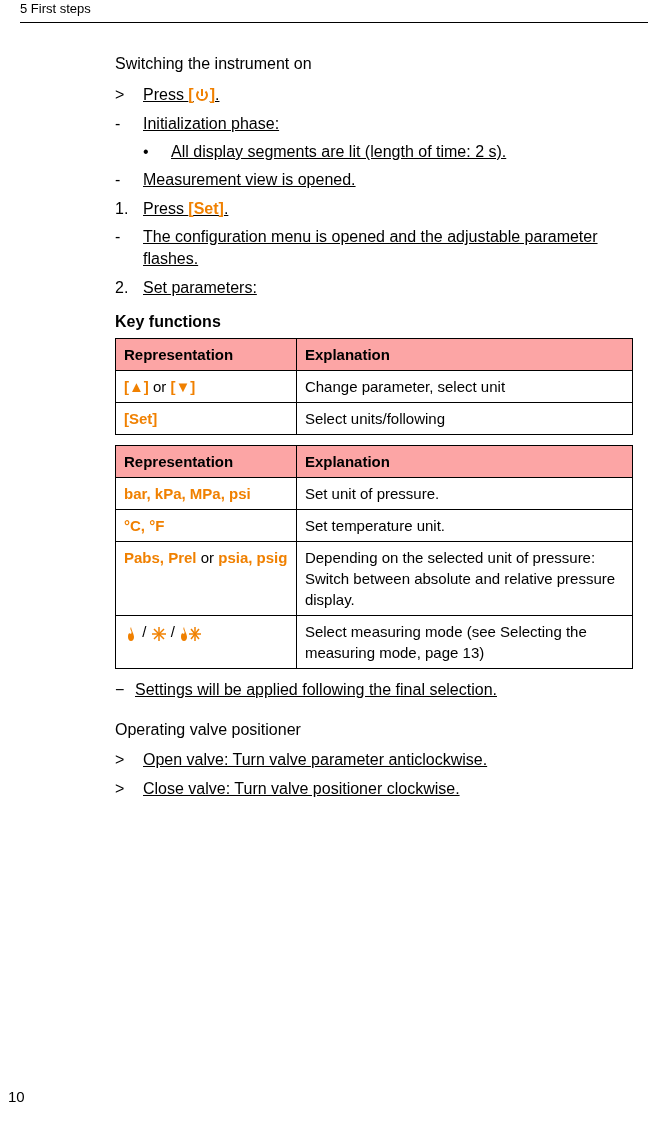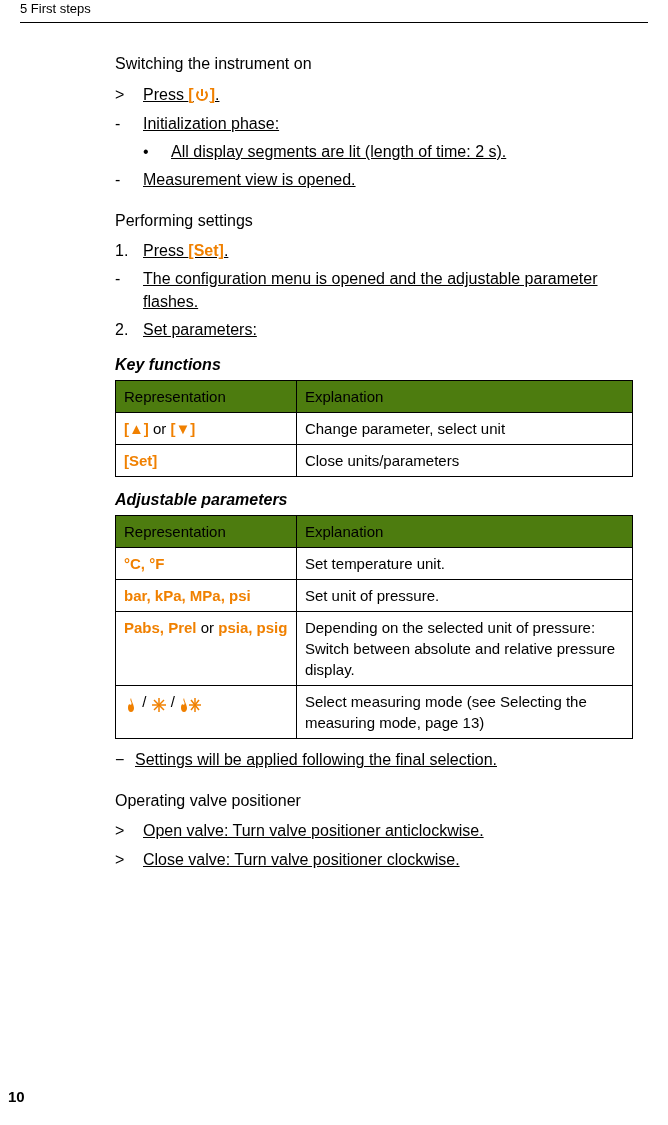--- a/index.html
+++ b/index.html
@@ -50,56 +50,55 @@
       margin-left: 28px;
     }
     .sub-list .list-item .list-marker {
       width: 28px;
     }
     .orange {
       color: #f08000;
       font-weight: bold;
     }
     .table-caption {
-      font-style: italic;
       font-weight: bold;
       margin-top: 12px;
       margin-bottom: 4px;
     }
     table {
       width: 100%;
       border-collapse: collapse;
       margin-bottom: 10px;
     }
     th, td {
       border: 1px solid #000;
       padding: 5px 8px;
       text-align: left;
       vertical-align: top;
       font-size: 15px;
     }
     th {
-      font-weight: normal;
-      background: #4d7c0f;
+      font-weight: bold;
+      background: #fca5a5;
     }
     .col-rep { width: 35%; }
     .col-exp { width: 65%; }
     .icon {
       display: inline-block;
       vertical-align: middle;
     }
     .icon svg {
       display: inline-block;
       vertical-align: middle;
     }
     .page-num {
       position: absolute;
       bottom: 18px;
       left: 8px;
-      font-weight: bold;
+      font-weight: normal;
       font-size: 15px;
     }
     .para {
       margin-bottom: 6px;
     }
     .dash-item {
       display: flex;
       margin-top: 8px;
       margin-bottom: 8px;
     }
@@ -139,21 +138,20 @@
         <div class="list-marker">•</div>
         <div class="list-text">All display segments are lit (length of time: 2 s).</div>
       </div>
     </div>
 
     <div class="list-item">
       <div class="list-marker">-</div>
       <div class="list-text">Measurement view is opened.</div>
     </div>
 
-    <div class="section-title">Performing settings</div>
 
     <div class="list-item">
       <div class="list-marker">1.</div>
       <div class="list-text">
         <span>Press </span><span class="orange">[Set]</span><span>.</span>
       </div>
     </div>
 
     <div class="list-item">
       <div class="list-marker">-</div>
@@ -171,39 +169,38 @@
           <tr>
         <th class="col-rep">Representation</th>
         <th class="col-exp">Explanation</th>
       </tr>
       <tr>
         <td><span class="orange">[▲]</span><span> or </span><span class="orange">[▼]</span></td>
         <td>Change parameter, select unit</td>
       </tr>
       <tr>
         <td><span class="orange">[Set]</span></td>
-        <td>Close units/parameters</td>
+        <td>Select units/following</td>
       </tr>
     </tbody>
       </table>
 
-    <div class="table-caption">Adjustable parameters</div>
     <table>
       <tbody>
           <tr>
         <th class="col-rep">Representation</th>
         <th class="col-exp">Explanation</th>
       </tr>
       <tr>
+        <td><span class="orange">bar, kPa, MPa, psi</span></td>
+        <td>Set unit of pressure.</td>
+      </tr>
+      <tr>
         <td><span class="orange">°C, °F</span></td>
         <td>Set temperature unit.</td>
-      </tr>
-      <tr>
-        <td><span class="orange">bar, kPa, MPa, psi</span></td>
-        <td>Set unit of pressure.</td>
       </tr>
       <tr>
         <td><span class="orange">Pabs, Prel</span><span> or </span><span class="orange">psia, psig</span></td>
         <td>Depending on the selected unit of pressure: Switch between absolute and relative pressure display.</td>
       </tr>
       <tr>
         <td>
           <span class="icon orange"><svg width="14" height="16" viewBox="0 0 14 16">
                   <path d="M7 1 C5 4 9 5 7 8 C5 6 4 8 4 11 C4 13 5 15 7 15 C9 15 10 13 10 11 C10 8 8 6 7 1 Z" fill="#f08000"></path>
                 </svg></span>
@@ -234,21 +231,21 @@
 
     <div class="dash-item">
       <div class="dash-marker">−</div>
       <div class="list-text">Settings will be applied following the final selection.</div>
     </div>
 
     <div class="section-title">Operating valve positioner</div>
 
     <div class="list-item">
       <div class="list-marker">&gt;</div>
-      <div class="list-text">Open valve: Turn valve positioner anticlockwise.</div>
+      <div class="list-text">Open valve: Turn valve parameter anticlockwise.</div>
     </div>
 
     <div class="list-item">
       <div class="list-marker">&gt;</div>
       <div class="list-text">Close valve: Turn valve positioner clockwise.</div>
     </div>
 
   </div>
 </div>
 

